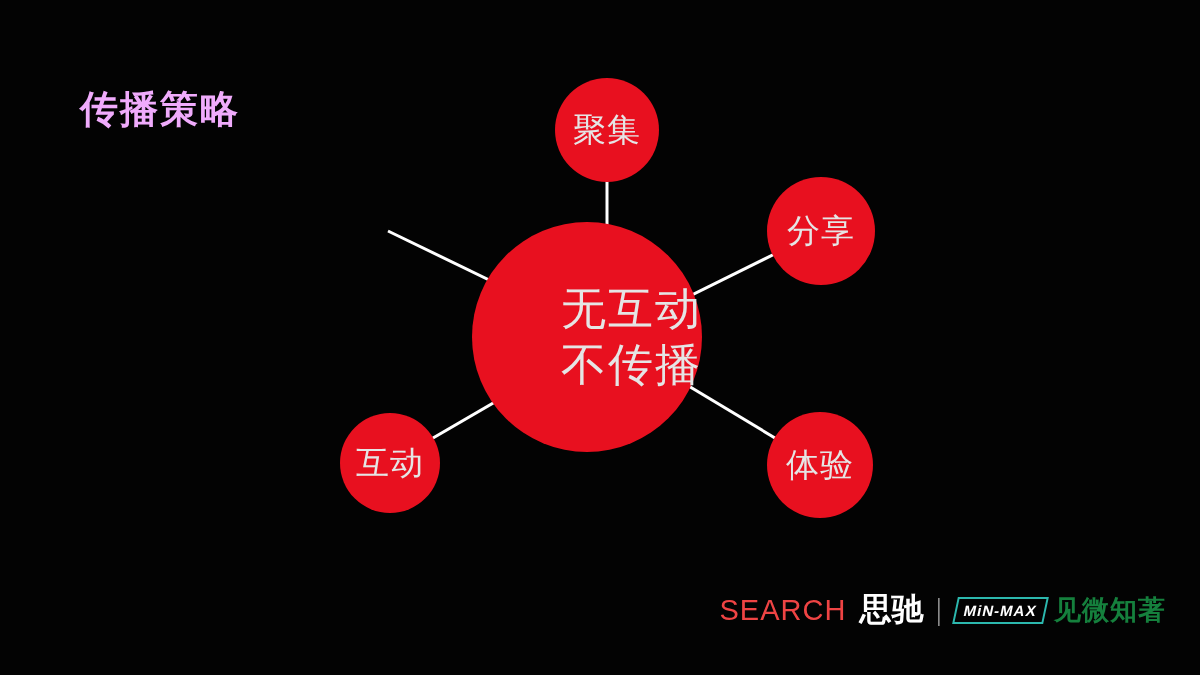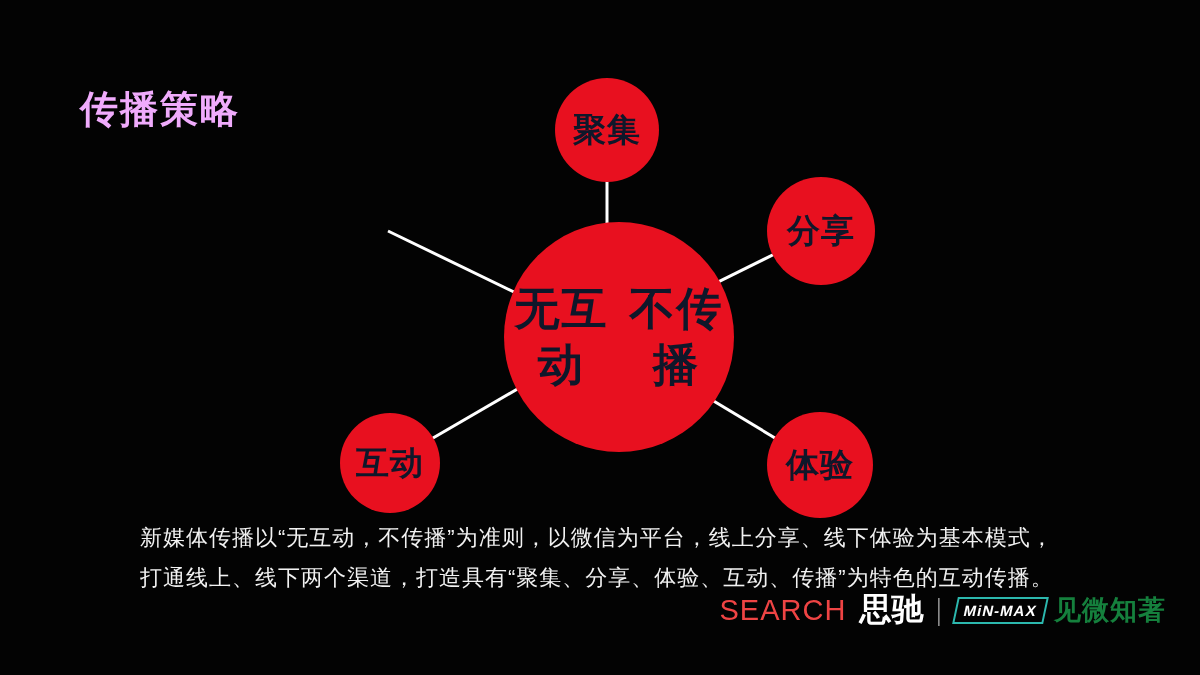--- a/index.html
+++ b/index.html
@@ -17,25 +17,26 @@
     letter-spacing:2px;
   }
   .connector-svg{
     position:absolute;left:0;top:0;width:1200px;height:675px;
     z-index:1;
   }
   .circle{
     position:absolute;border-radius:50%;
     background:#e8101f;
     display:flex;align-items:center;justify-content:center;
-    z-index:2;color:#0f172a;font-weight:bold;text-align:center;
+    z-index:2;color:#e5e5e5;font-weight:normal;text-align:center;
   }
   .center-circle{
-    left:504px;top:222px;width:230px;height:230px;
-    flex-direction:row;
+    left:472px;top:222px;width:230px;height:230px;
+    flex-direction:column;
+    align-items:flex-end;
   }
   .center-circle .line{
     font-size:45px;line-height:1.25;letter-spacing:2px;
   }
   .sat{font-size:33px;letter-spacing:1px;}
   .sat-top{left:555px;top:78px;width:104px;height:104px;}
   .sat-left{left:336px;top:179px;width:104px;height:104px;}
   .sat-right{left:767px;top:177px;width:108px;height:108px;}
   .sat-bottom-left{left:340px;top:413px;width:100px;height:100px;}
   .sat-bottom-right{left:767px;top:412px;width:106px;height:106px;}
@@ -103,24 +104,20 @@
   </div>
 
   <div class="circle sat sat-bottom-left">
     <span>互动</span>
   </div>
 
   <div class="circle sat sat-bottom-right">
     <span>体验</span>
   </div>
 
-  <div class="description">
-    <div>新媒体传播以“无互动，不传播”为准则，以微信为平台，线上分享、线下体验为基本模式，</div>
-    <div>打通线上、线下两个渠道，打造具有“聚集、分享、体验、互动、传播”为特色的互动传播。</div>
-  </div>
 
   <div class="footer">
     <span class="brand-left">SEARCH</span>
     <span class="brand-left-cn">思驰</span>
     <span class="footer-sep">|</span>
     <span class="brand-mid">MiN-MAX</span>
     <span class="brand-right">见微知著</span>
   </div>
 
 </div>

